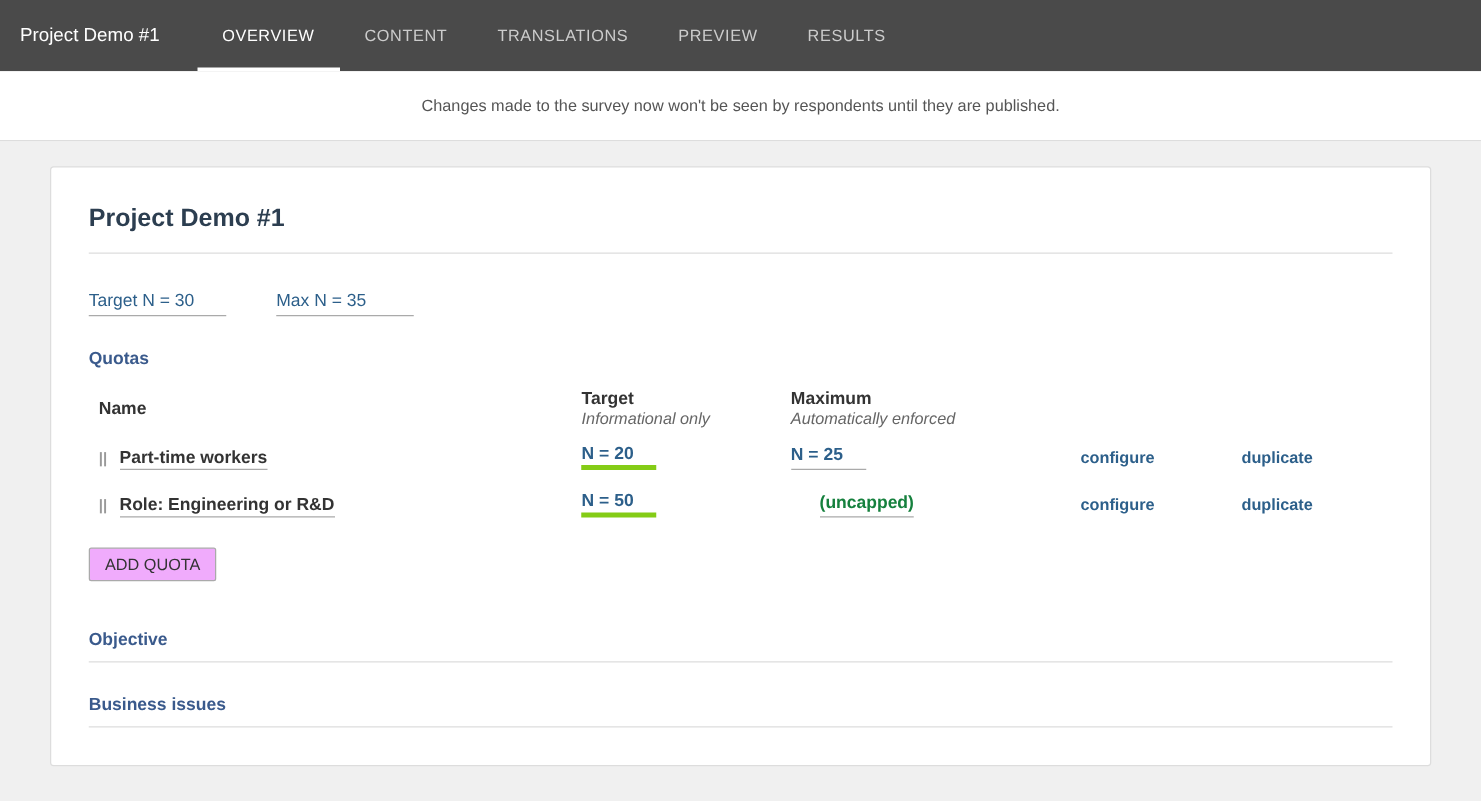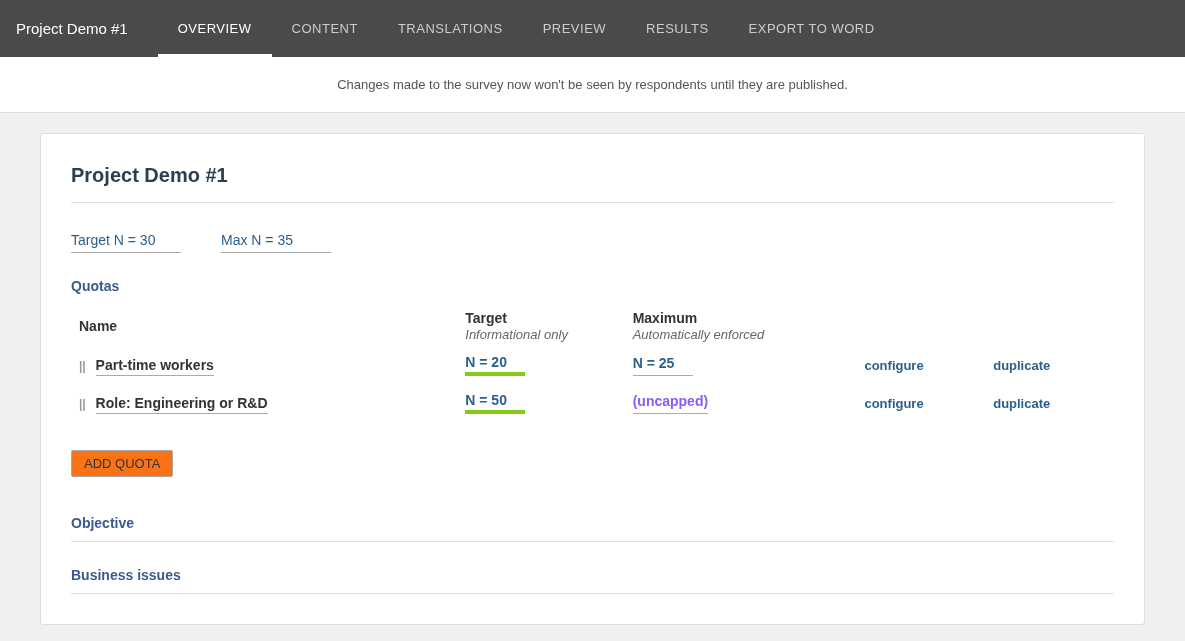--- a/index.html
+++ b/index.html
@@ -157,33 +157,34 @@
       min-width: 60px;
     }
     .quota-max-val {
       color: #2c5f8a;
       border-bottom: 1px solid #aaa;
       padding-bottom: 4px;
       display: inline-block;
       min-width: 60px;
     }
     .uncapped {
-      color: #8b5cf6;
+      color: #15803d;
+      margin-left: 23px;
     }
     .action-link {
       color: #2c5f8a;
       cursor: pointer;
       text-decoration: none;
       font-size: 13px;
     }
 
     .add-quota-btn {
-      margin-top: 28px;
+      margin-top: 16px;
       padding: 5px 12px;
-      background: #f97316;
+      background: #f0abfc;
       border: 1px solid #aaa;
       color: #333;
       font-size: 13px;
       cursor: pointer;
       border-radius: 2px;
     }
 
     
     .objective-section { margin-top: 38px; }
     .objective-divider {
@@ -205,21 +206,20 @@
 <body>
 
 <nav class="navbar">
   <div class="navbar-brand">Project Demo #1</div>
   <div class="nav-items">
     <a class="nav-item active">OVERVIEW</a>
     <a class="nav-item">CONTENT</a>
     <a class="nav-item">TRANSLATIONS</a>
     <a class="nav-item">PREVIEW</a>
     <a class="nav-item">RESULTS</a>
-    <a class="nav-item">EXPORT TO WORD</a>
   </div>
 </nav>
 
 <div class="banner">
   <span>Changes made to the survey now won't be seen by respondents until they are published.</span>
 </div>
 
 <div class="main">
   <div class="card">
 

